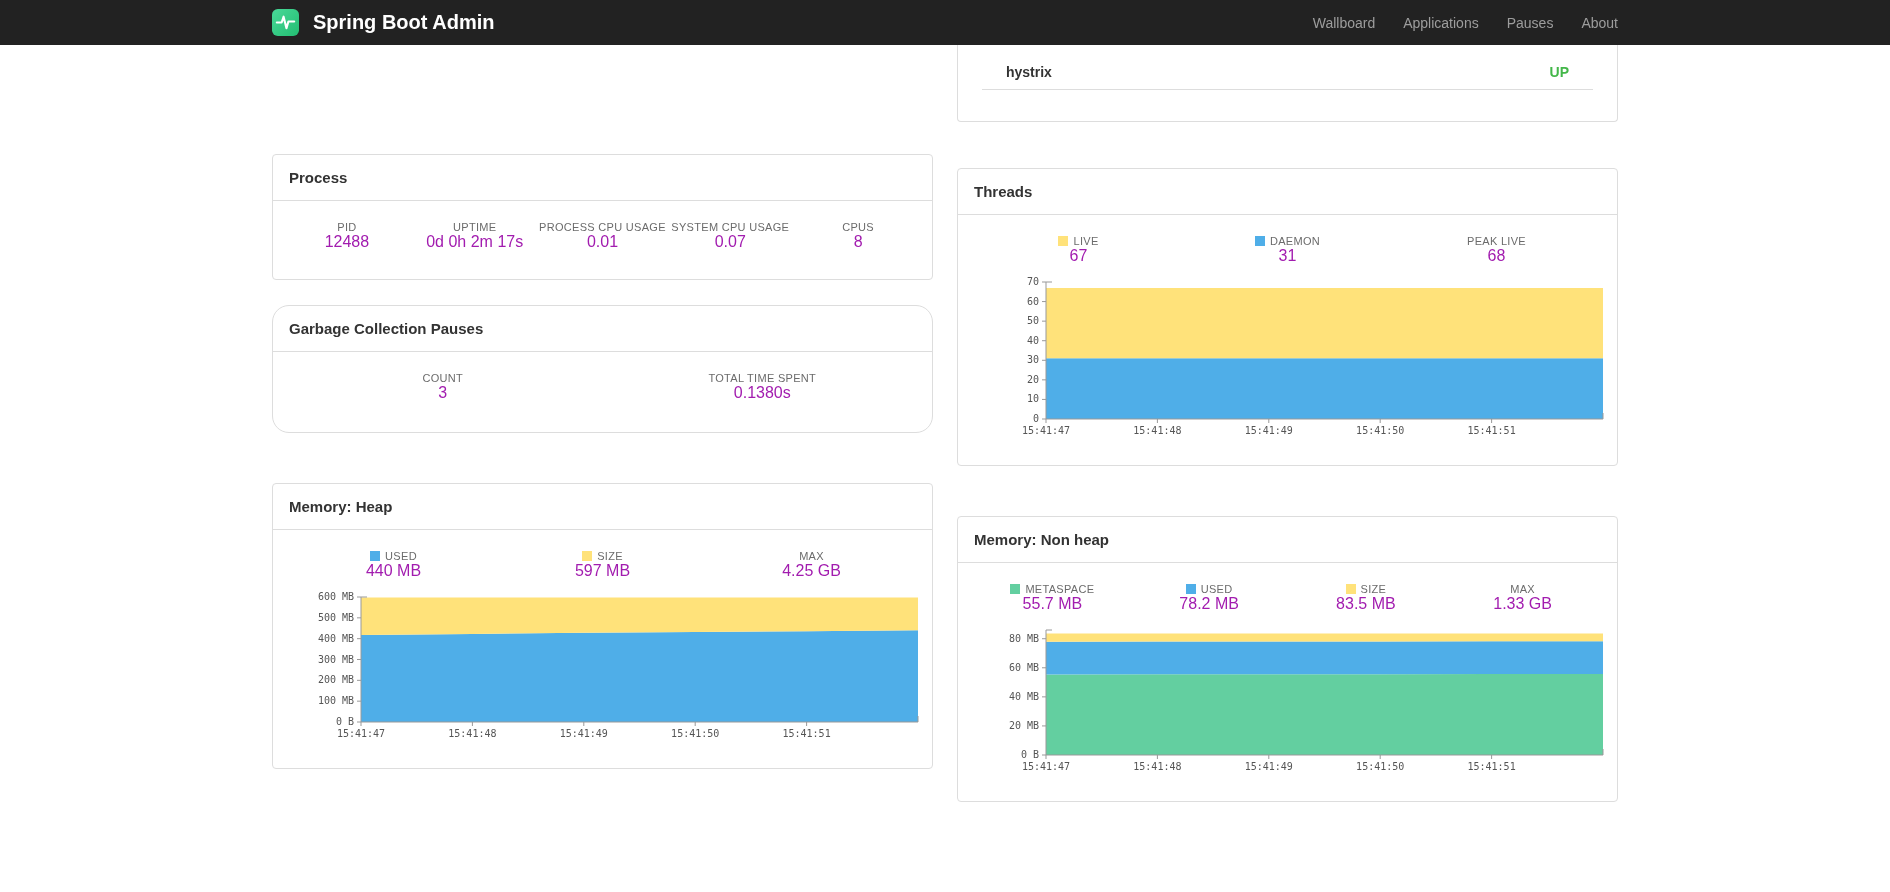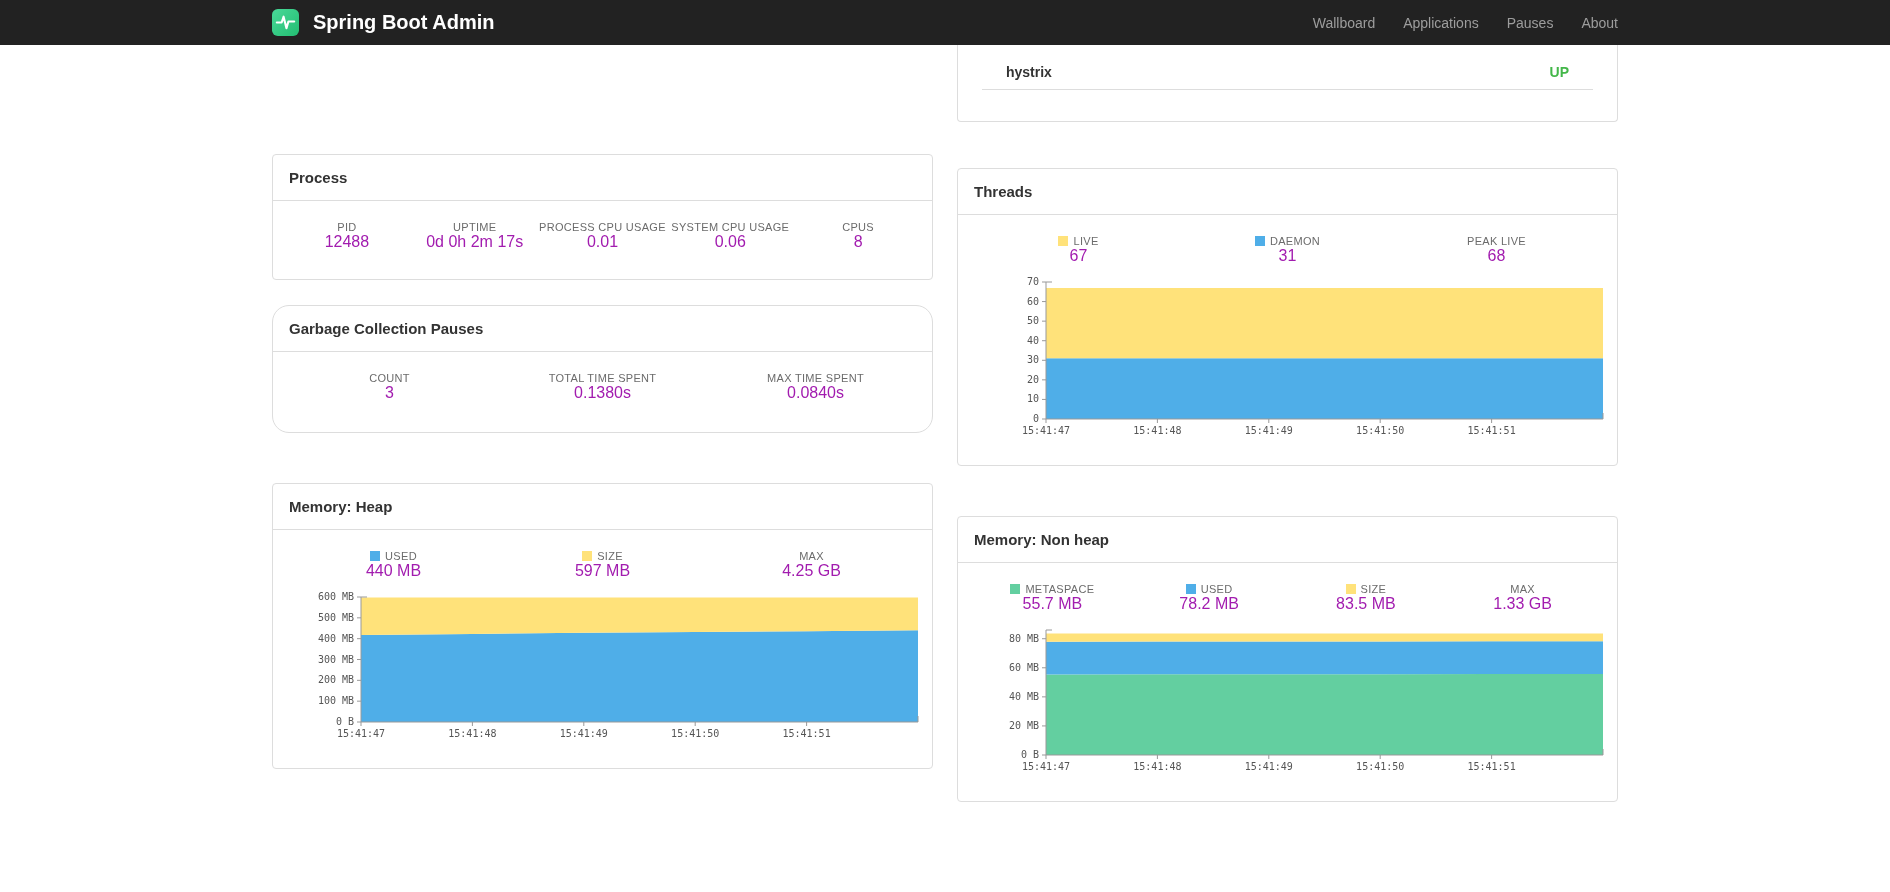--- a/index.html
+++ b/index.html
@@ -95,43 +95,39 @@
         <div class="stat">
           <div class="stat-label">UPTIME</div>
           <div class="stat-value">0d 0h 2m 17s</div>
         </div>
         <div class="stat">
           <div class="stat-label">PROCESS CPU USAGE</div>
           <div class="stat-value">0.01</div>
         </div>
         <div class="stat">
           <div class="stat-label">SYSTEM CPU USAGE</div>
-          <div class="stat-value">0.06</div>
+          <div class="stat-value">0.07</div>
         </div>
         <div class="stat">
           <div class="stat-label">CPUS</div>
           <div class="stat-value">8</div>
         </div>
       </div>
     </section>
 
     <section class="panel panel-gc">
       <div class="panel-heading">Garbage Collection Pauses</div>
       <div class="stats-row compact">
         <div class="stat">
           <div class="stat-label">COUNT</div>
           <div class="stat-value">3</div>
         </div>
         <div class="stat">
           <div class="stat-label">TOTAL TIME SPENT</div>
           <div class="stat-value">0.1380s</div>
-        </div>
-        <div class="stat">
-          <div class="stat-label">MAX TIME SPENT</div>
-          <div class="stat-value">0.0840s</div>
         </div>
       </div>
     </section>
 
     <section class="panel panel-heap">
       <div class="panel-heading">Memory: Heap</div>
       <div class="chart-body">
         <div class="stats-row" style="padding:0;">
           <div class="stat">
             <div class="stat-label">

